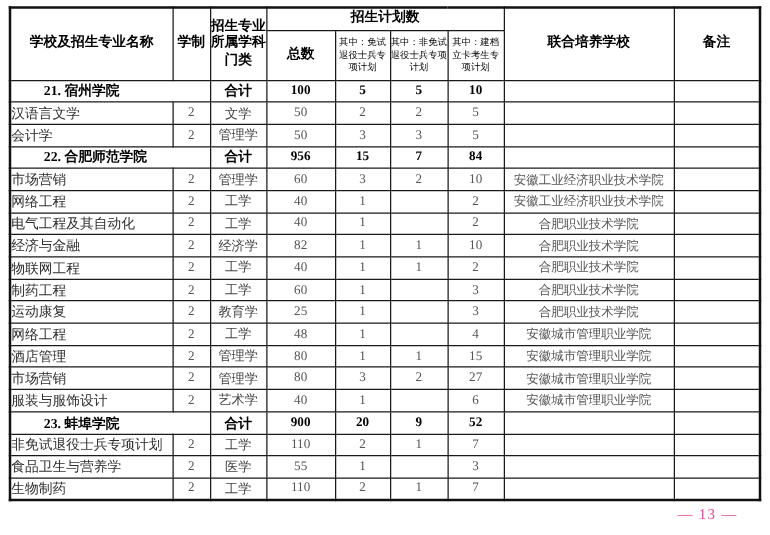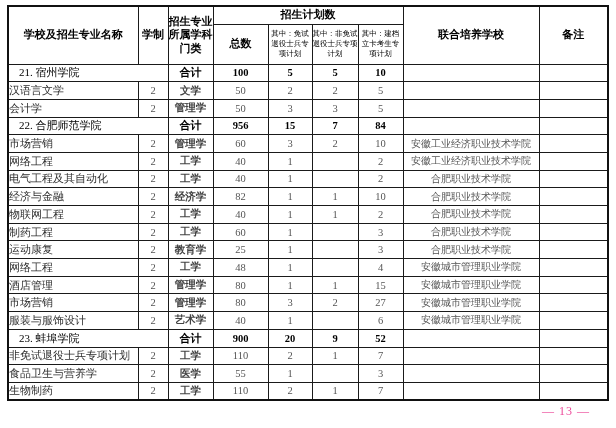--- a/index.html
+++ b/index.html
@@ -42,30 +42,30 @@
     padding: 0 1px;
   }
   td.name {
     text-align: left;
     font-size: 11px;
     color: #2e2e2e;
     padding-left: 20px;
     white-space: nowrap;
   }
   tr.section td.name {
-    padding-left: 10px;
-    font-weight: normal;
+    padding-left: 26px;
+    font-weight: bold;
     color: #000;
   }
   td.mid, td.num {
     text-align: center;
     font-size: 10.5px;
     color: #555;
   }
-  td.cat { font-size: 10.5px; color: #444; font-weight: bold; }
+  td.cat { font-size: 10.5px; color: #444; }
   tr.section td { font-weight: bold; color: #000; }
   tr.section td.num { color: #000; font-size: 10.5px; }
   tr.section td.cat { font-size: 11px; color: #000; }
   td.joint {
     text-align: center;
     font-size: 10px;
     color: #555;
     padding-left: 3px;
     white-space: nowrap;
   }

